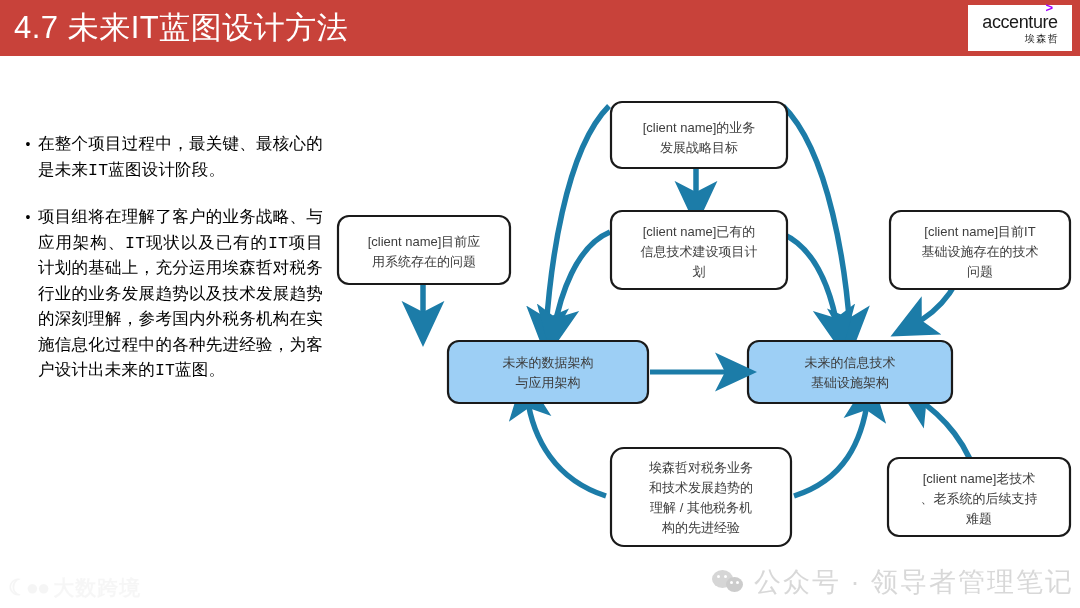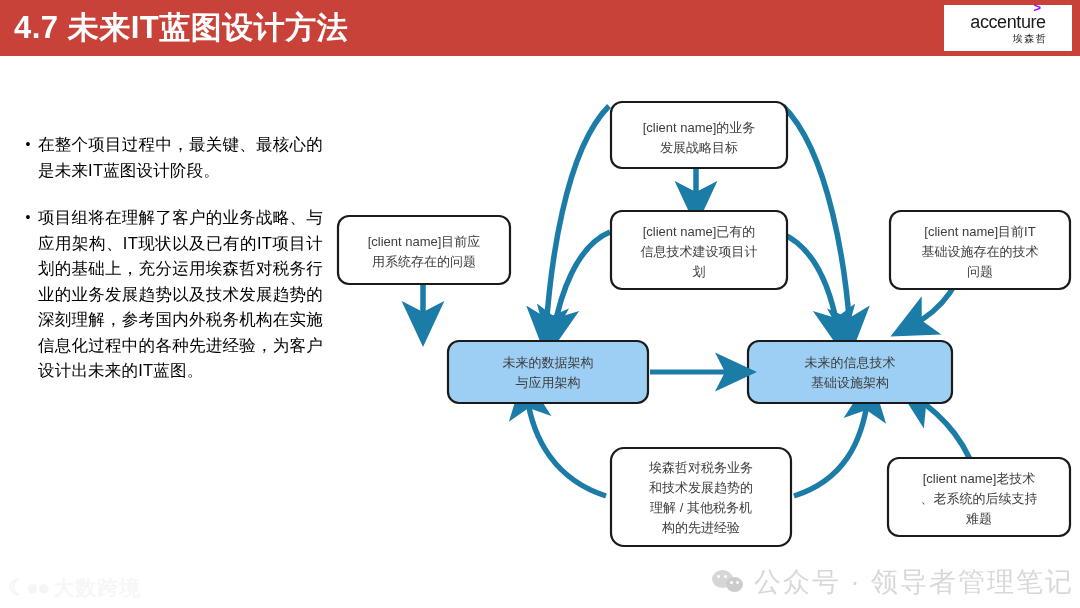--- a/index.html
+++ b/index.html
@@ -21,31 +21,31 @@
     left: 0; top: 0;
     width: 1080px;
     height: 56px;
     background: #c8423a;
   }
   .header-title {
     position: absolute;
     left: 14px;
     top: 4px;
     font-size: 31px;
-    font-weight: bold;
+    font-weight: normal;
     color: #ffffff;
     letter-spacing: 0.5px;
     line-height: 48px;
     white-space: nowrap;
   }
   .logo-box {
     position: absolute;
     right: 8px;
     top: 5px;
-    width: 128px;
+    width: 104px;
     height: 46px;
     background: #ffffff;
     display: flex;
     flex-direction: column;
     align-items: center;
     justify-content: center;
   }
   .logo-word {
     position: relative;
     font-size: 18px;
@@ -86,21 +86,21 @@
   .bullet-dot {
     width: 20px;
     flex: 0 0 20px;
     font-size: 14px;
     line-height: 25px;
     color: #000;
     text-align: center;
   }
   .bullet-text {
     flex: 1 1 auto;
-    font-family: Liberation Sans, sans-serif;
+    font-family: Liberation Mono, monospace;
     font-size: 16.5px;
     line-height: 25.5px;
     color: #000000;
     letter-spacing: 0.2px;
     text-align: justify;
   }
 
   
   .diagram {
     position: absolute;

